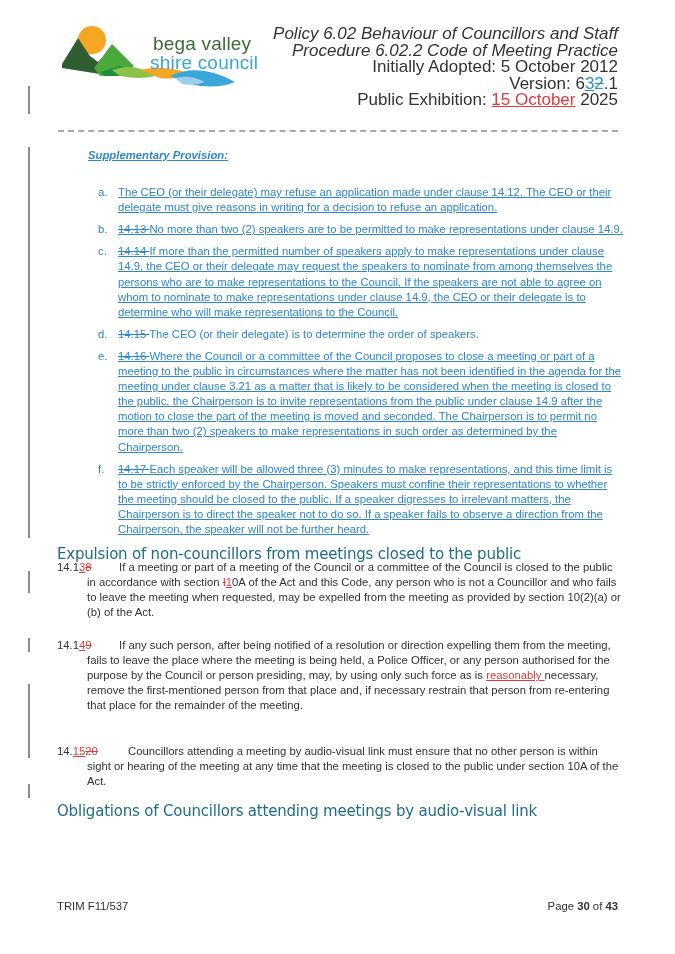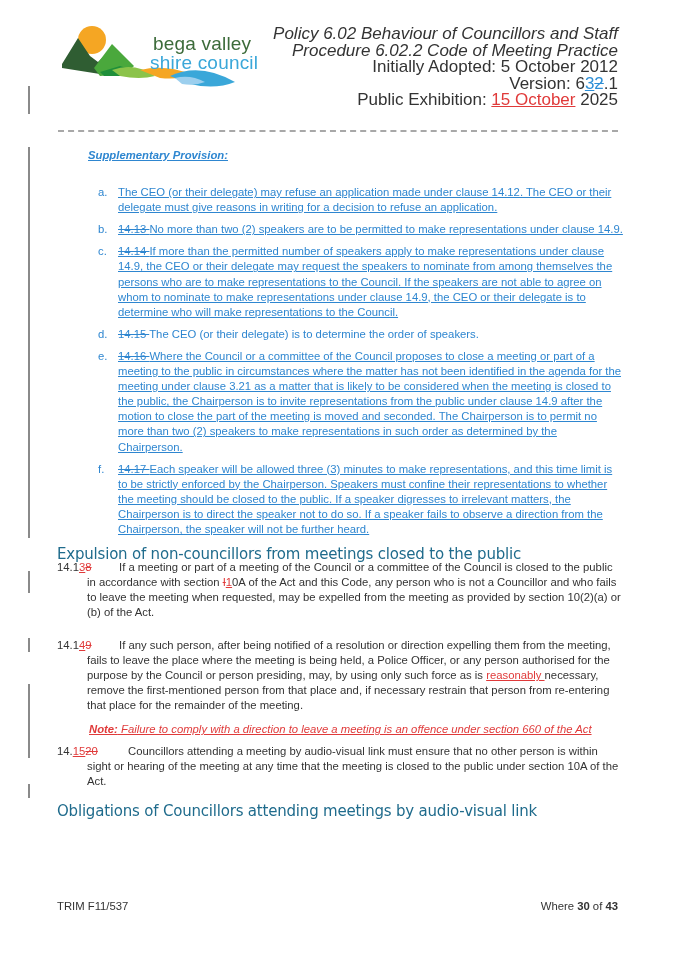--- a/index.html
+++ b/index.html
@@ -123,26 +123,25 @@
   <span class="num"><span>14.1</span><span class="ins-red">3</span><span class="del-red">8</span></span>
   <div class="body"><span style="padding-left:32px;">If a meeting or part of a meeting of the Council or a committee of the Council is closed to the public in accordance with section </span><span class="del-red">I</span><span class="ins-red">1</span><span>0A of the Act and this Code, any person who is not a Councillor and who fails to leave the meeting when requested, may be expelled from the meeting as provided by section 10(2)(a) or (b) of the Act.</span></div>
 </div>
 
 <div class="clause" style="top:638px;">
   <span class="num"><span>14.1</span><span class="ins-red">4</span><span class="del-red">9</span></span>
   <div class="body"><span style="padding-left:32px;">If any such person, after being notified of a resolution or direction expelling them from the meeting, fails to leave the place where the meeting is being held, a Police Officer, or any person authorised for the purpose by the Council or person presiding, may, by using only such force as is </span><span class="ins-red">reasonably </span><span>necessary, remove the first-mentioned person from that place and, if necessary restrain that person from re-entering that place for the remainder of the meeting.</span></div>
 </div>
 
 <div class="note" style="top:722px;">
-  <div class="line1"><b>Note:</b><span> Failure to comply with a direction to leave a meeting is an offence under section 660 of the Act</span></div>
 </div>
 
 <h2 class="sec" style="top:802px;">Obligations of Councillors attending meetings by audio-visual link</h2>
 
 <div class="clause" style="top:744px;">
   <span class="num"><span>14.</span><span class="ins-red">15</span><span class="del-red">20</span></span>
   <div class="body"><span style="padding-left:41px;">Councillors attending a meeting by audio-visual link must ensure that no other person is within sight or hearing of the meeting at any time that the meeting is closed to the public under section 10A of the Act.</span></div>
 </div>
 
 <div class="abs footer-left">TRIM F11/537</div>
 <div class="abs footer-right">
-  <span>Where </span><b>30</b><span> of </span><b>43</b>
+  <span>Page </span><b>30</b><span> of </span><b>43</b>
 </div>
 
 </body></html>

